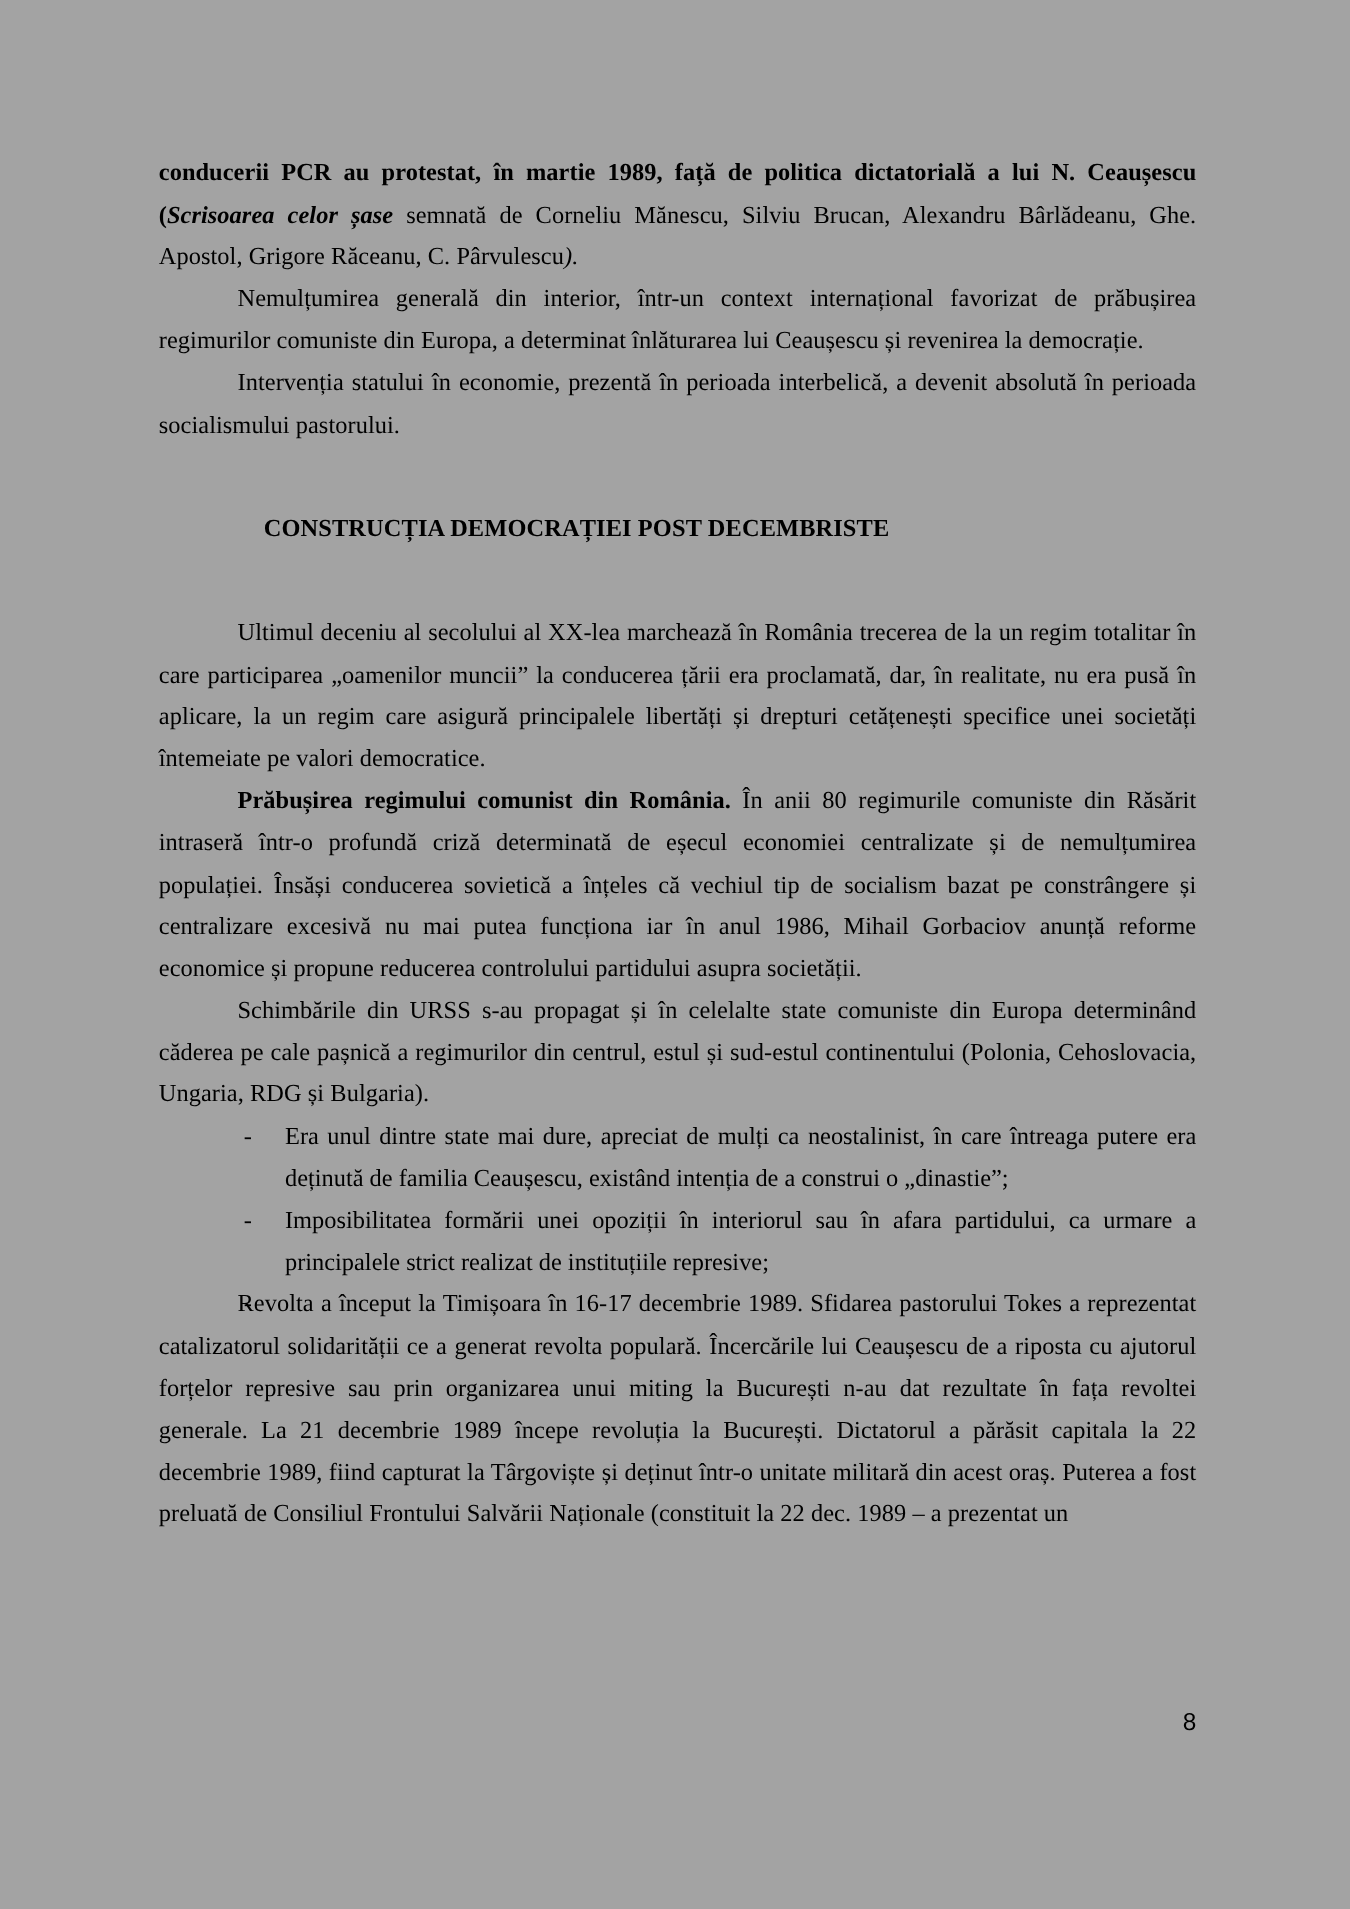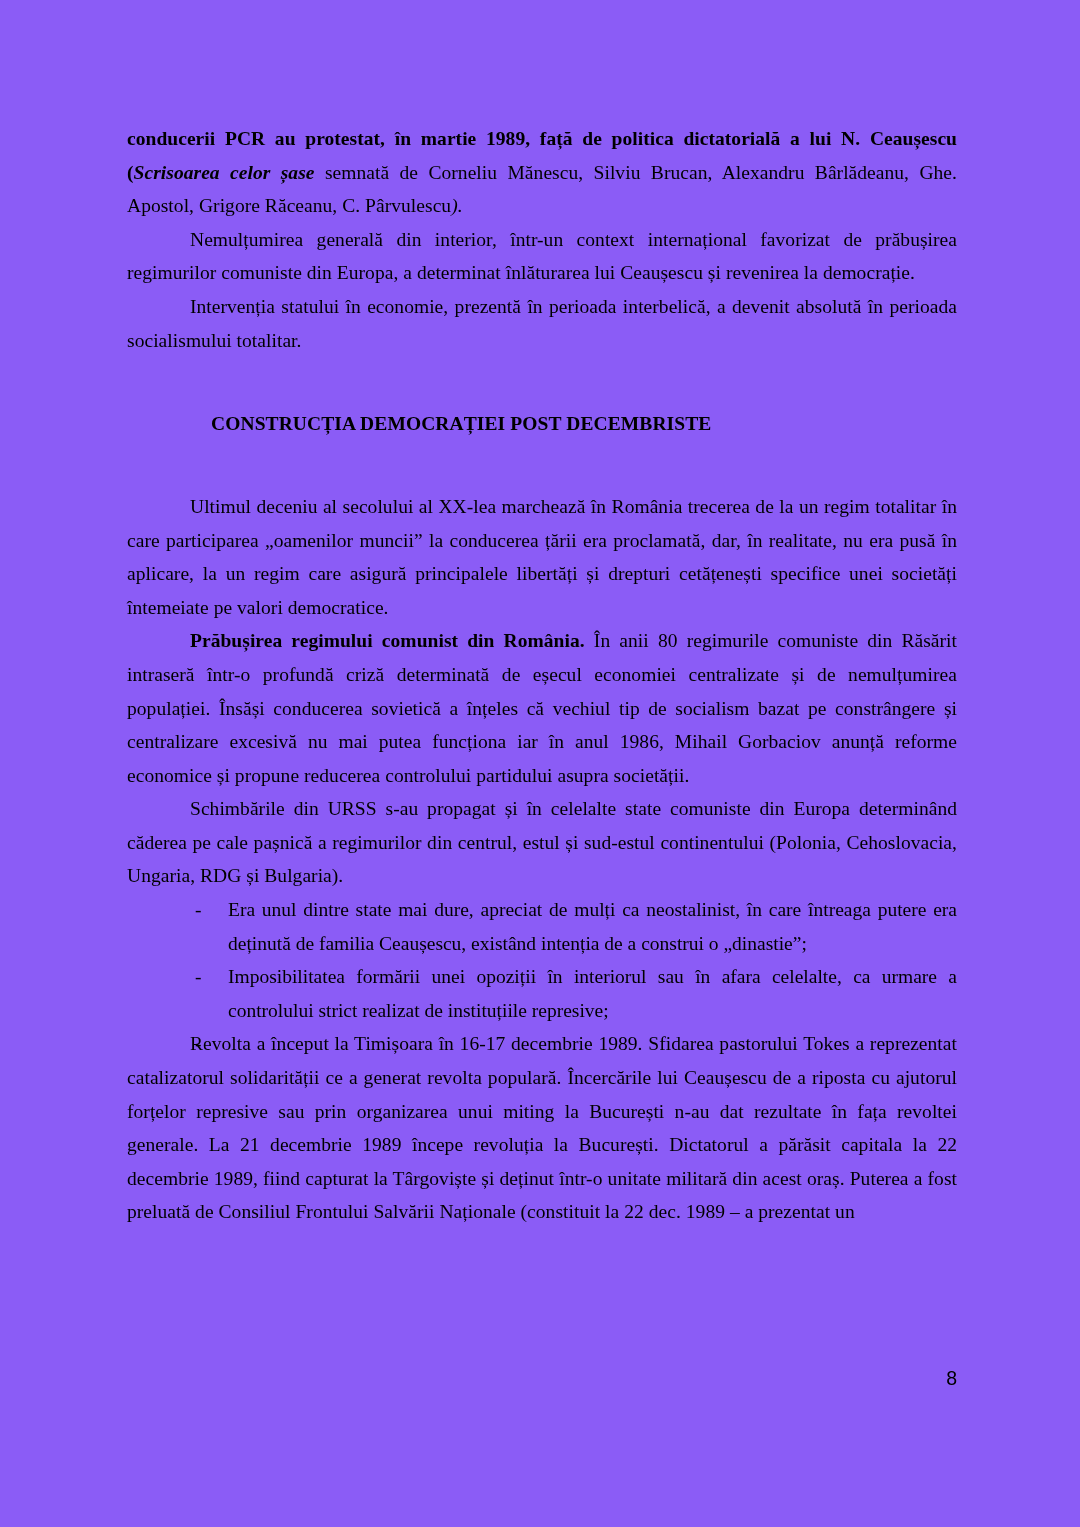--- a/index.html
+++ b/index.html
@@ -9,21 +9,21 @@
     background: #ffffff;
   }
   body {
     font-family: "Liberation Serif", "DejaVu Serif", serif;
     color: #000000;
   }
   #page {
     position: relative;
     width: 1080px;
     height: 1527px;
-    background: #8b5cf6;
+    background: #a3a3a3;
     overflow: hidden;
   }
   #text-column {
     position: absolute;
     left: 127px;
     top: 122px;
     width: 830px;
   }
   p.body-par {
     margin: 0;
@@ -92,21 +92,21 @@
 <body>
 
 <div id="page">
 
   <div id="text-column">
 
     <p class="body-par noindent"><span class="b">conducerii PCR au protestat, în martie 1989, față de politica dictatorială a lui N. Ceaușescu (</span><span class="bi">Scrisoarea celor șase</span><span> semnată de Corneliu Mănescu, Silviu Brucan, Alexandru Bârlădeanu, Ghe. Apostol, Grigore Răceanu, C. Pârvulescu</span><span class="i">).</span></p>
 
     <p class="body-par indent">Nemulțumirea generală din interior, într-un context internațional favorizat de prăbușirea regimurilor comuniste din Europa, a determinat înlăturarea lui Ceaușescu și revenirea la democrație.</p>
 
-    <p class="body-par indent">Intervenția statului în economie, prezentă în perioada interbelică, a devenit absolută în perioada socialismului totalitar.</p>
+    <p class="body-par indent">Intervenția statului în economie, prezentă în perioada interbelică, a devenit absolută în perioada socialismului pastorului.</p>
 
     <div class="spacer-1"></div>
 
     <h2 class="section-heading">CONSTRUCȚIA DEMOCRAȚIEI POST DECEMBRISTE</h2>
 
     <div class="spacer-1"></div>
 
     <p class="body-par indent">Ultimul deceniu al secolului al XX-lea marchează în România trecerea de la un regim totalitar în care participarea „oamenilor muncii” la conducerea țării era proclamată, dar, în realitate, nu era pusă în aplicare, la un regim care asigură principalele libertăți și drepturi cetățenești specifice unei societăți întemeiate pe valori democratice.</p>
 
     <p class="body-par indent"><span class="b">Prăbușirea regimului comunist din România.</span><span> În anii 80 regimurile comuniste din Răsărit intraseră într-o profundă criză determinată de eșecul economiei centralizate și de nemulțumirea populației. Însăși conducerea sovietică a înțeles că vechiul tip de socialism bazat pe constrângere și centralizare excesivă nu mai putea funcționa iar în anul 1986, Mihail Gorbaciov anunță reforme economice și propune reducerea controlului partidului asupra societății.</span></p>
@@ -114,21 +114,21 @@
     <p class="body-par indent">Schimbările din URSS s-au propagat și în celelalte state comuniste din Europa determinând căderea pe cale pașnică a regimurilor din centrul, estul și sud-estul continentului (Polonia, Cehoslovacia, Ungaria, RDG și Bulgaria).</p>
 
 
     <ul class="dash-list">
       <li>
           <span class="dash">-</span>
           <span class="li-text">Era unul dintre state mai dure, apreciat de mulți ca neostalinist, în care întreaga putere era deținută de familia Ceaușescu, existând intenția de a construi o „dinastie”;</span>
         </li>
       <li>
           <span class="dash">-</span>
-          <span class="li-text">Imposibilitatea formării unei opoziții în interiorul sau în afara celelalte, ca urmare a controlului strict realizat de instituțiile represive;</span>
+          <span class="li-text">Imposibilitatea formării unei opoziții în interiorul sau în afara partidului, ca urmare a principalele strict realizat de instituțiile represive;</span>
         </li>
       <li>
           <span class="dash">-</span>
         </li>
     </ul>
 
     <p class="body-par indent">Revolta a început la Timișoara în 16-17  decembrie 1989.  Sfidarea pastorului Tokes a reprezentat catalizatorul solidarității ce a generat revolta populară. Încercările lui Ceaușescu de a riposta cu ajutorul forțelor represive sau prin organizarea unui miting la București n-au dat rezultate în fața revoltei generale. La 21 decembrie 1989 începe revoluția la București. Dictatorul a părăsit capitala la 22 decembrie 1989, fiind capturat la Târgoviște și deținut într-o unitate militară din acest oraș. Puterea a fost preluată de Consiliul Frontului Salvării Naționale (constituit la 22 dec. 1989 – a prezentat un</p>
 
   </div>
 

